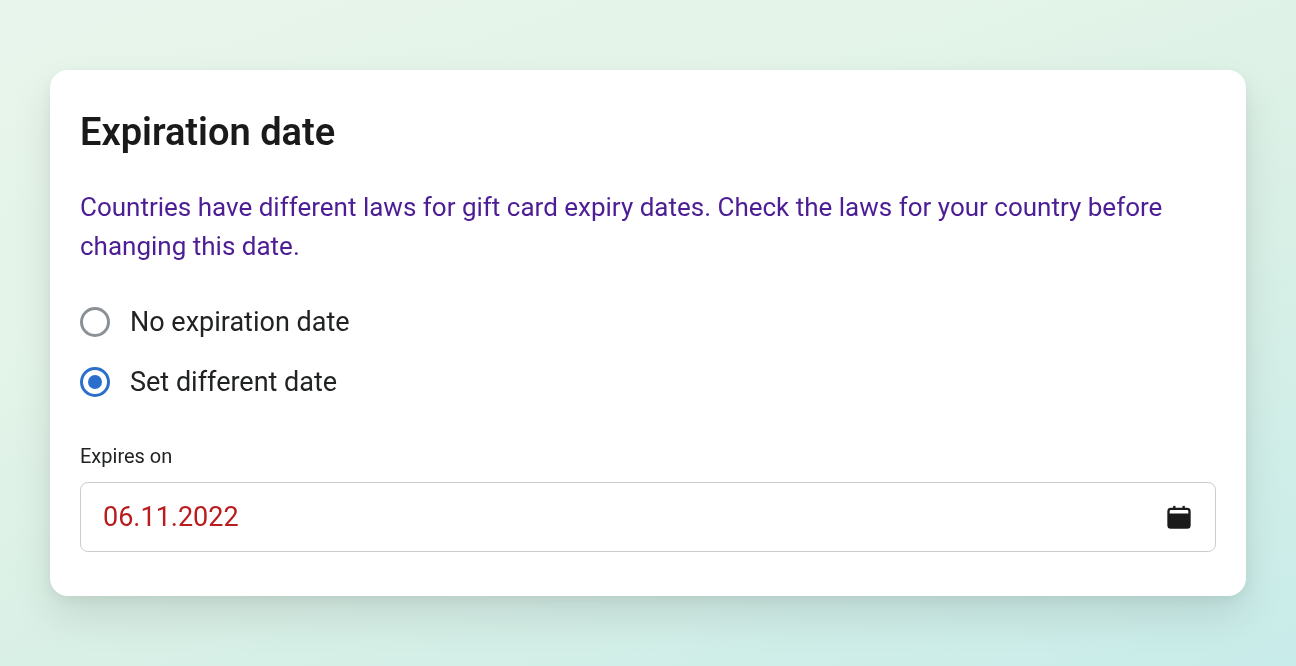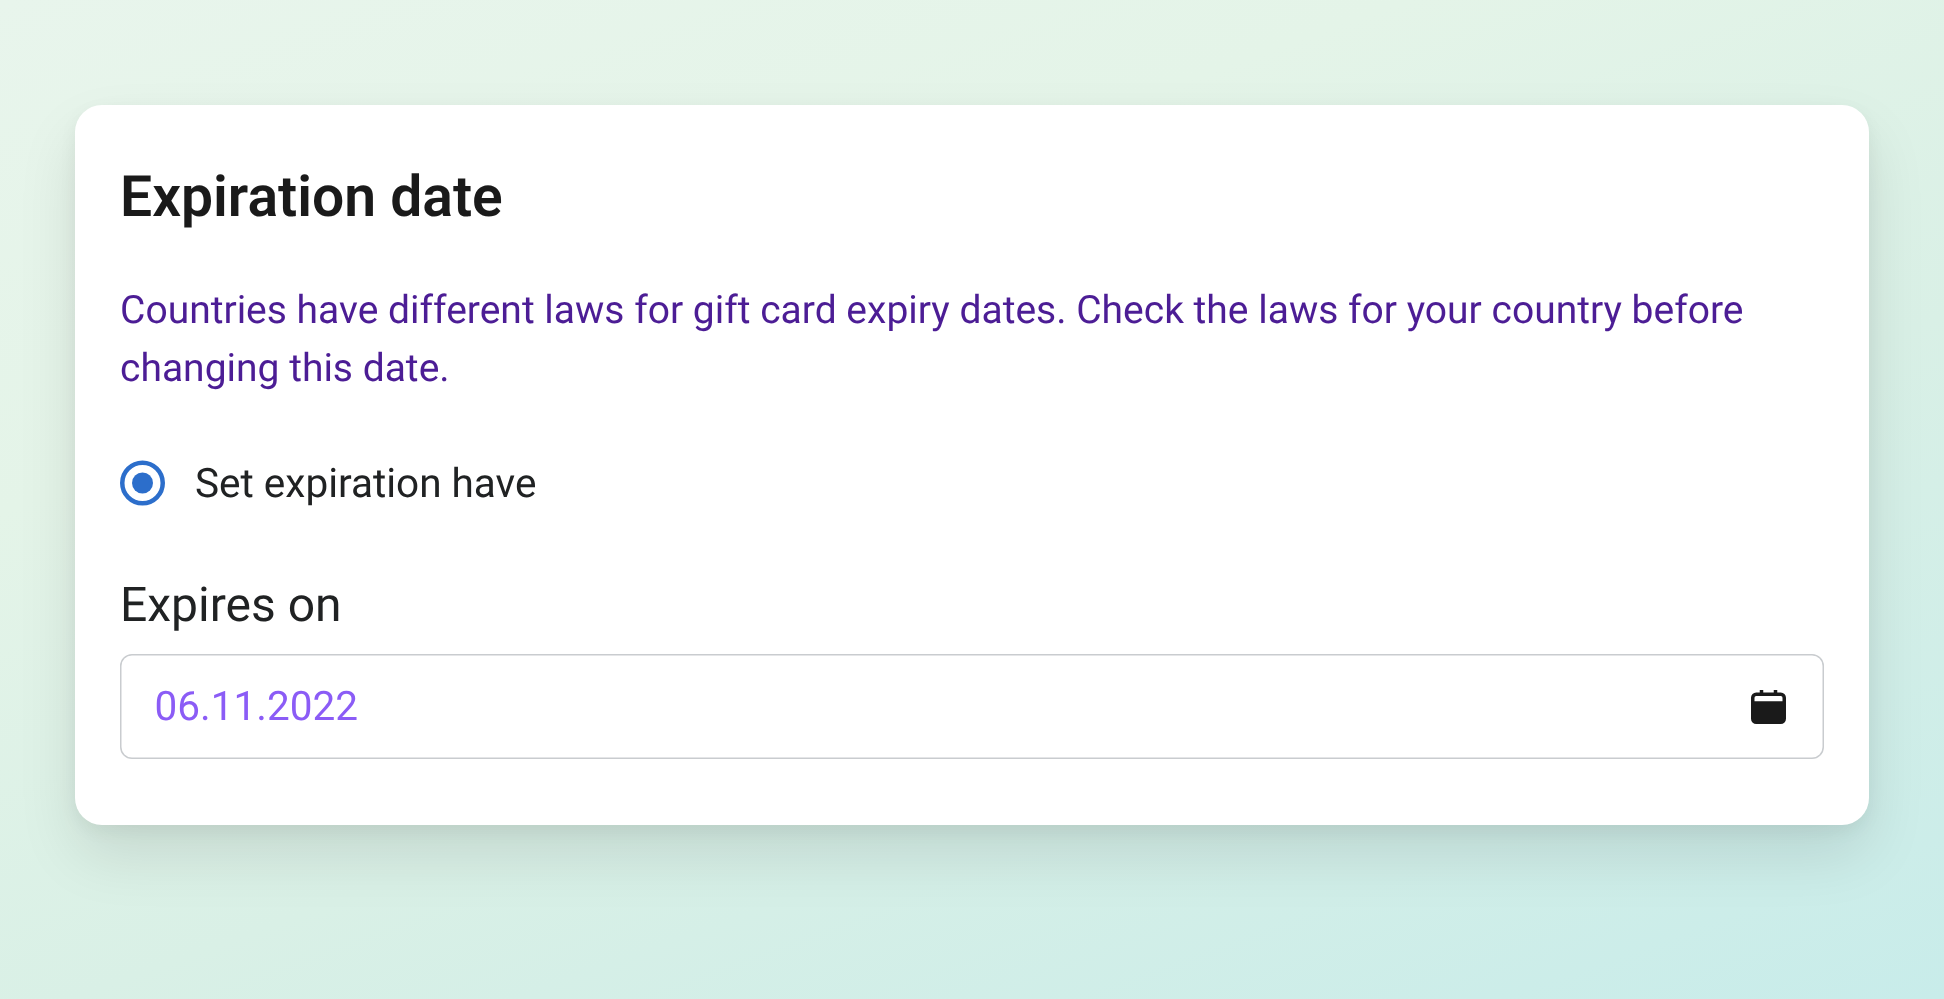--- a/index.html
+++ b/index.html
@@ -67,36 +67,36 @@
       display: none;
     }
     .radio-circle.selected .radio-dot {
       display: block;
     }
     .radio-label {
       font-size: 27px;
       color: #202223;
     }
     .field-label {
-      font-size: 32px;
+      font-size: 20px;
       color: #202223;
       margin-bottom: 14px;
     }
     .date-input-wrapper {
       display: flex;
       align-items: center;
       border: 1px solid #c9cccf;
       border-radius: 8px;
       padding: 18px 22px;
       background: #fff;
     }
     .date-input-text {
       flex: 1;
       font-size: 27px;
-      color: #8b5cf6;
+      color: #b91c1c;
       border: none;
       outline: none;
       background: transparent;
       font-family: inherit;
     }
     .calendar-icon {
       width: 28px;
       height: 28px;
       flex-shrink: 0;
     }
@@ -107,26 +107,32 @@
     }
   </style>
 </head>
 <body>
 
 <div class="card">
   <h2 class="card-title">Expiration date</h2>
   <p class="card-description">Countries have different laws for gift card expiry dates. Check the laws for your country before changing this date.</p>
 
   <div class="radio-group">
+    <div class="radio-option">
+      <span class="radio-circle">
+        
+      </span>
+      <span class="radio-label">No expiration date</span>
+    </div>
 
     <div class="radio-option">
       <span class="radio-circle selected">
         <span class="radio-dot"></span>
       </span>
-      <span class="radio-label">Set expiration have</span>
+      <span class="radio-label">Set different date</span>
     </div>
   </div>
 
   <div class="field-label">Expires on</div>
   <div class="date-input-wrapper">
     <input type="text" class="date-input-text" value="06.11.2022" style="">
     <span class="calendar-icon">
       <svg viewBox="0 0 24 24" fill="none" stroke="#1a1a1a" stroke-width="2">
         <rect x="3" y="5" width="18" height="16" rx="2" fill="none"></rect>
         <rect x="3" y="9" width="18" height="12" rx="0" fill="#1a1a1a" stroke="none"></rect>

